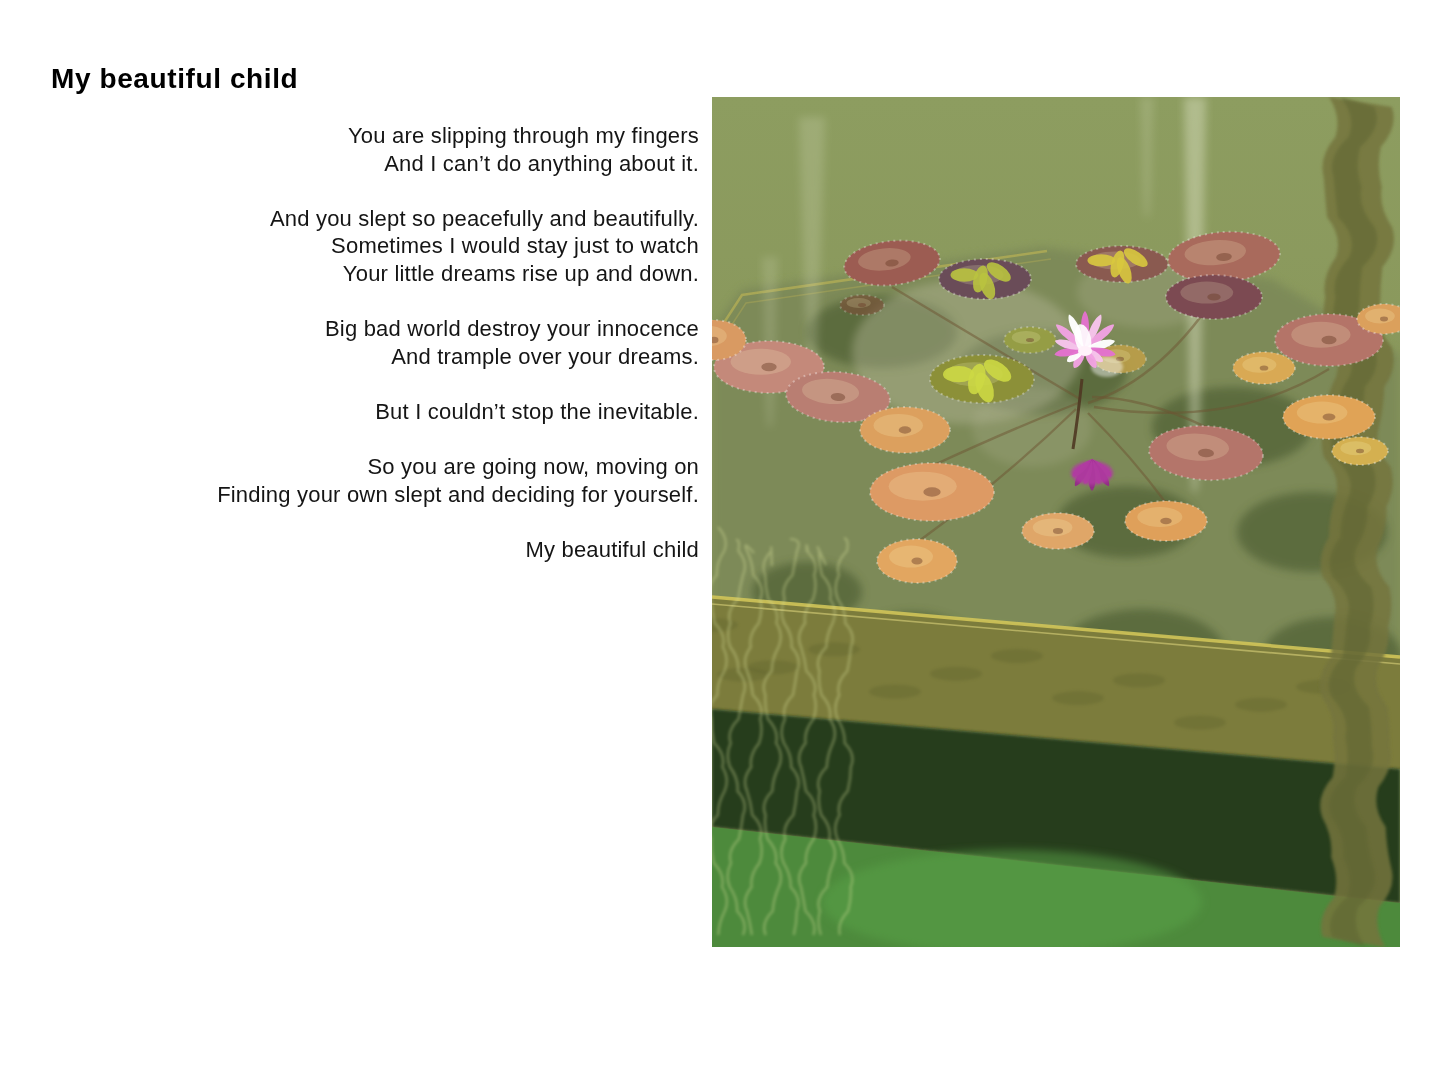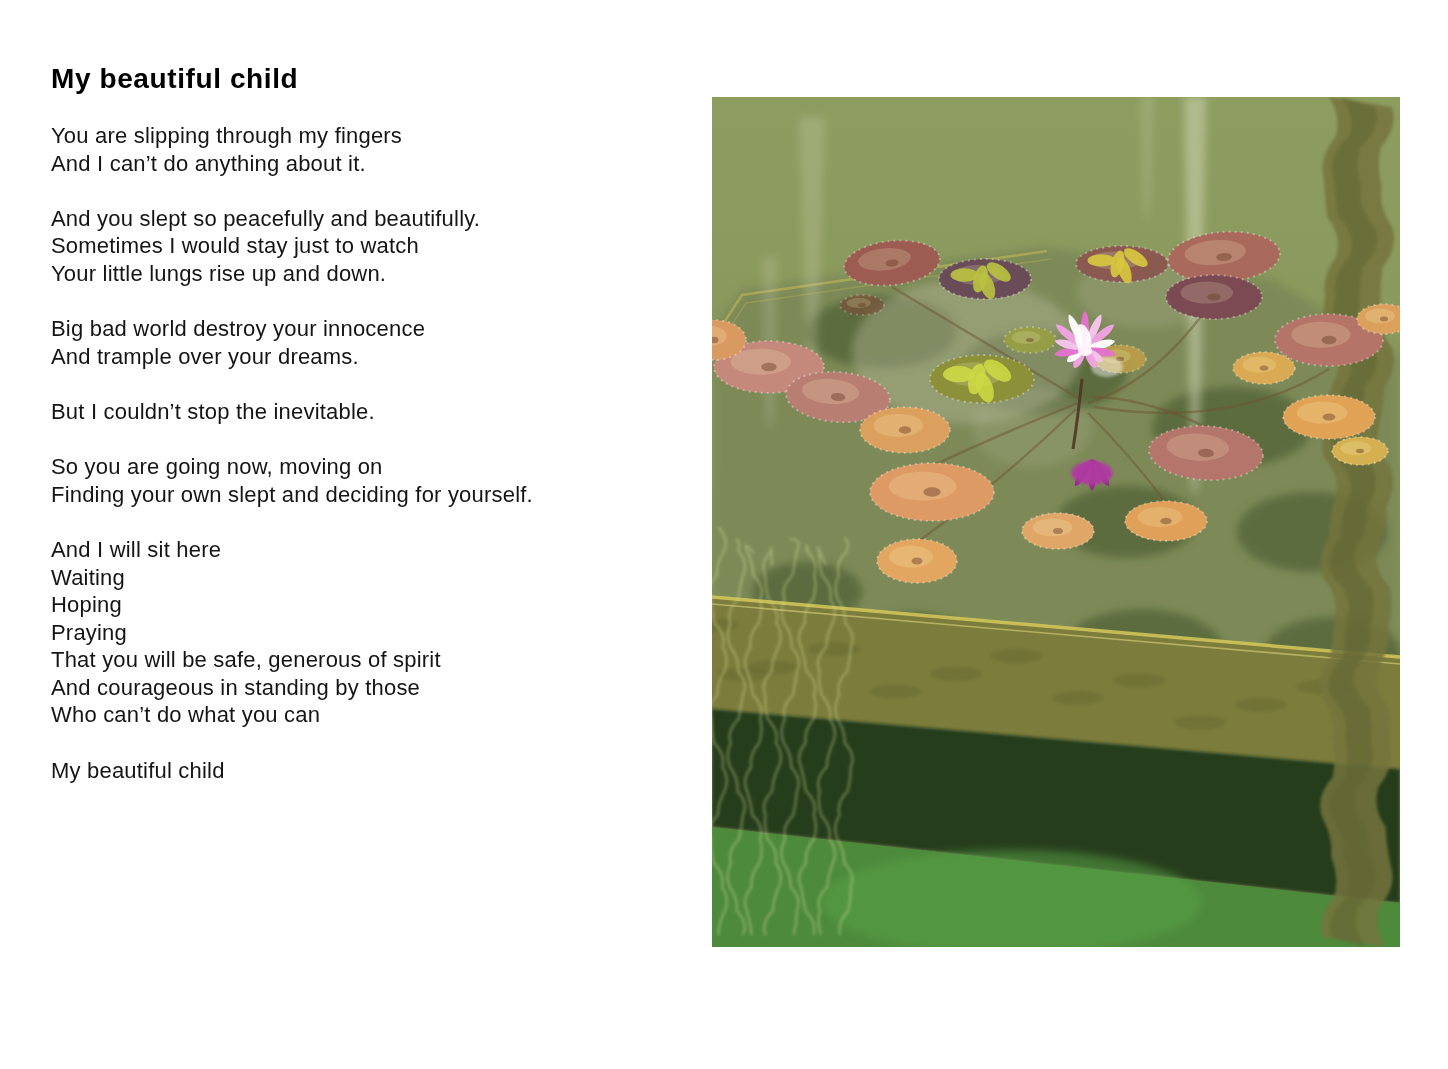--- a/index.html
+++ b/index.html
@@ -9,21 +9,21 @@
     font-family:"Liberation Sans","DejaVu Sans",sans-serif;
   }
   .poem{
     position:absolute;left:51px;top:62px;width:648px;
     color:#111111;
   }
   .poem-title{
     font-size:28px;font-weight:bold;letter-spacing:0.6px;
     line-height:34px;margin:0 0 26px 0;color:#000000;white-space:nowrap;
   }
-  .stanza{margin:0 0 27.6px 0;}
+  .stanza{margin:0 0 27.6px 0;text-align:right;}
   .stanza:last-child{margin-bottom:0;}
   .line{
     font-size:22px;line-height:27.6px;letter-spacing:0.2px;
     white-space:nowrap;color:#151515;
   }
   .photo-wrap{
     position:absolute;left:712px;top:97px;width:688px;height:850px;
   }
   .photo-wrap svg{display:block;width:688px;height:850px;}
 </style>
@@ -33,41 +33,32 @@
 <div class="poem">
   <h1 class="poem-title">My beautiful child</h1>
   <div id="stanzas">
       <div class="stanza">
         <div class="line">You are slipping through my fingers</div>
         <div class="line">And I can’t do anything about it.</div>
       </div>
       <div class="stanza">
         <div class="line">And you slept so peacefully and beautifully.</div>
         <div class="line">Sometimes I would stay just to watch</div>
-        <div class="line">Your little lungs rise up and down.</div>
+        <div class="line">Your little dreams rise up and down.</div>
       </div>
       <div class="stanza">
         <div class="line">Big bad world destroy your innocence</div>
         <div class="line">And trample over your dreams.</div>
       </div>
       <div class="stanza">
         <div class="line">But I couldn’t stop the inevitable.</div>
       </div>
       <div class="stanza">
         <div class="line">So you are going now, moving on</div>
         <div class="line">Finding your own slept and deciding for yourself.</div>
-      </div>
-      <div class="stanza">
-        <div class="line">And I will sit here</div>
-        <div class="line">Waiting</div>
-        <div class="line">Hoping</div>
-        <div class="line">Praying</div>
-        <div class="line">That you will be safe, generous of spirit</div>
-        <div class="line">And courageous in standing by those</div>
-        <div class="line">Who can’t do what you can</div>
       </div>
       <div class="stanza">
         <div class="line">My beautiful child</div>
       </div>
     </div>
 </div>
 
 <div class="photo-wrap">
   <svg id="pond" viewBox="0 0 688 850" xmlns="http://www.w3.org/2000/svg">
       <defs>

